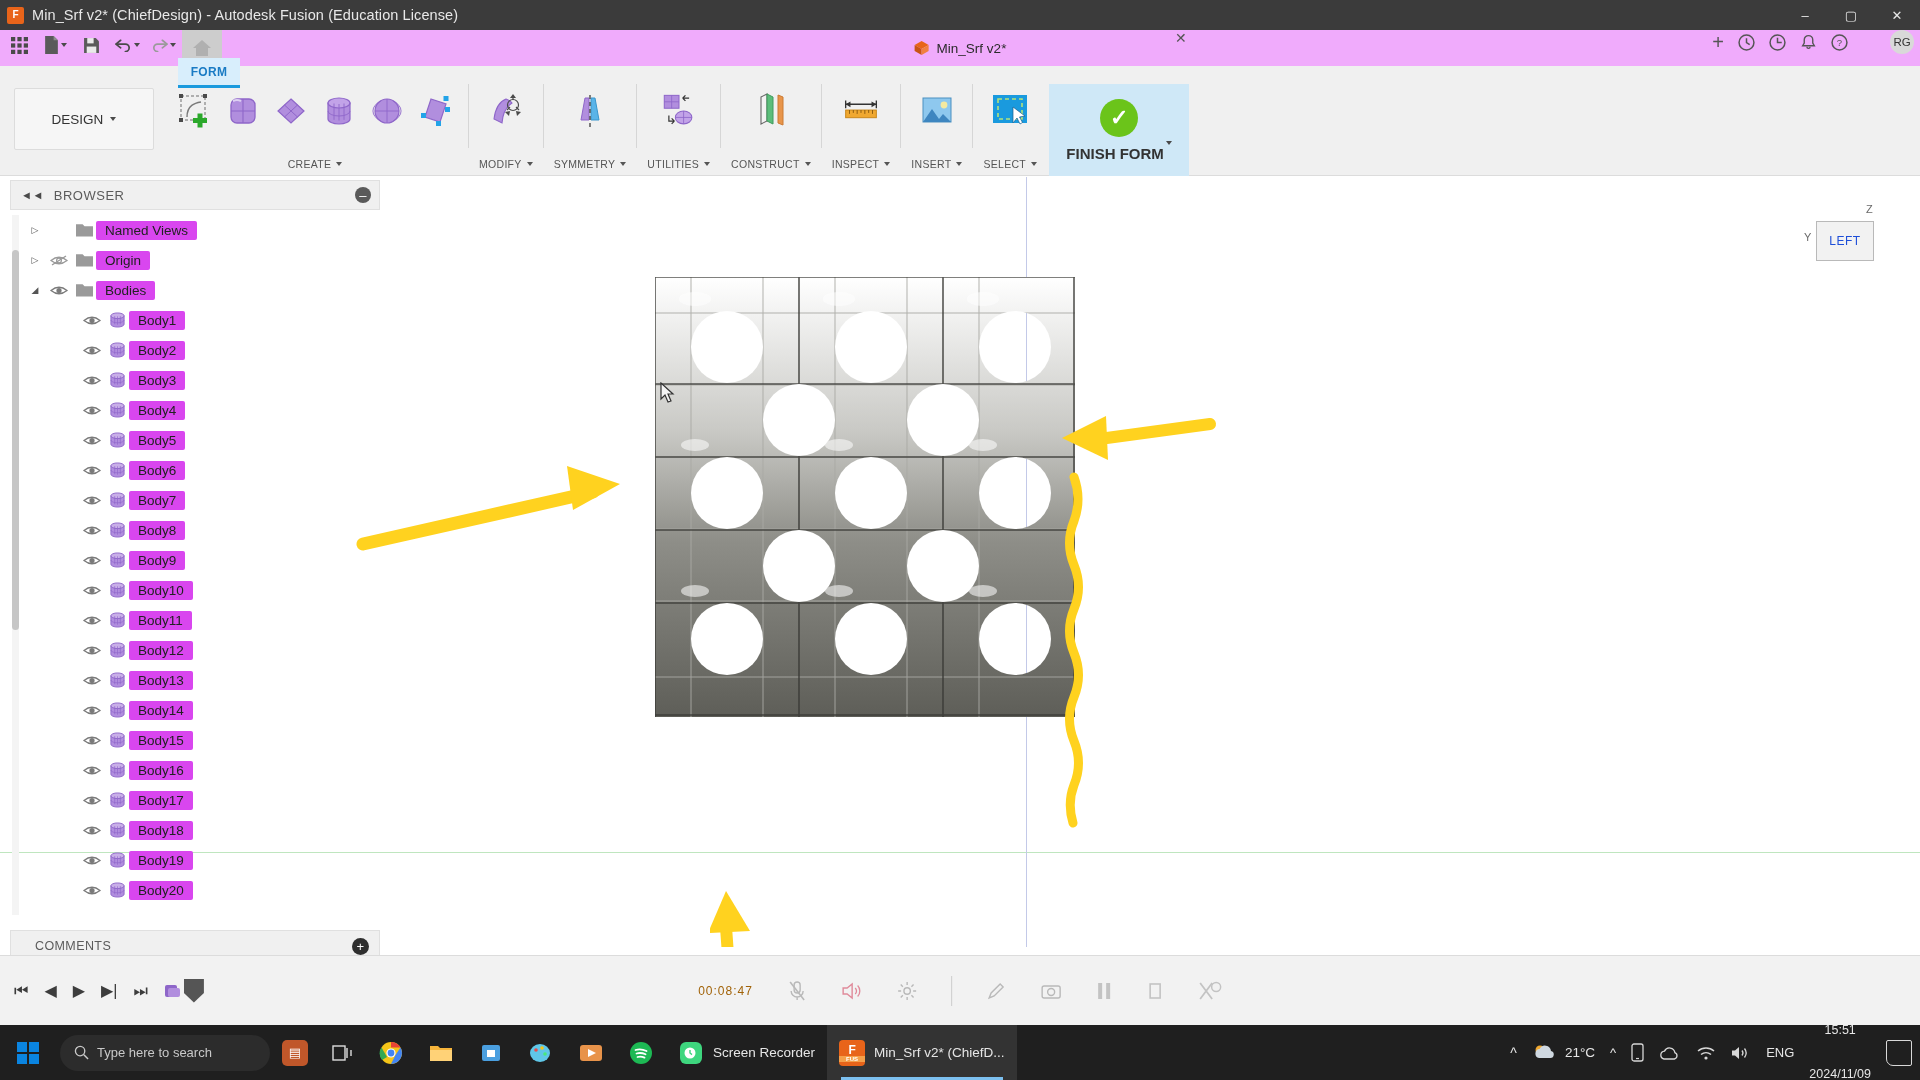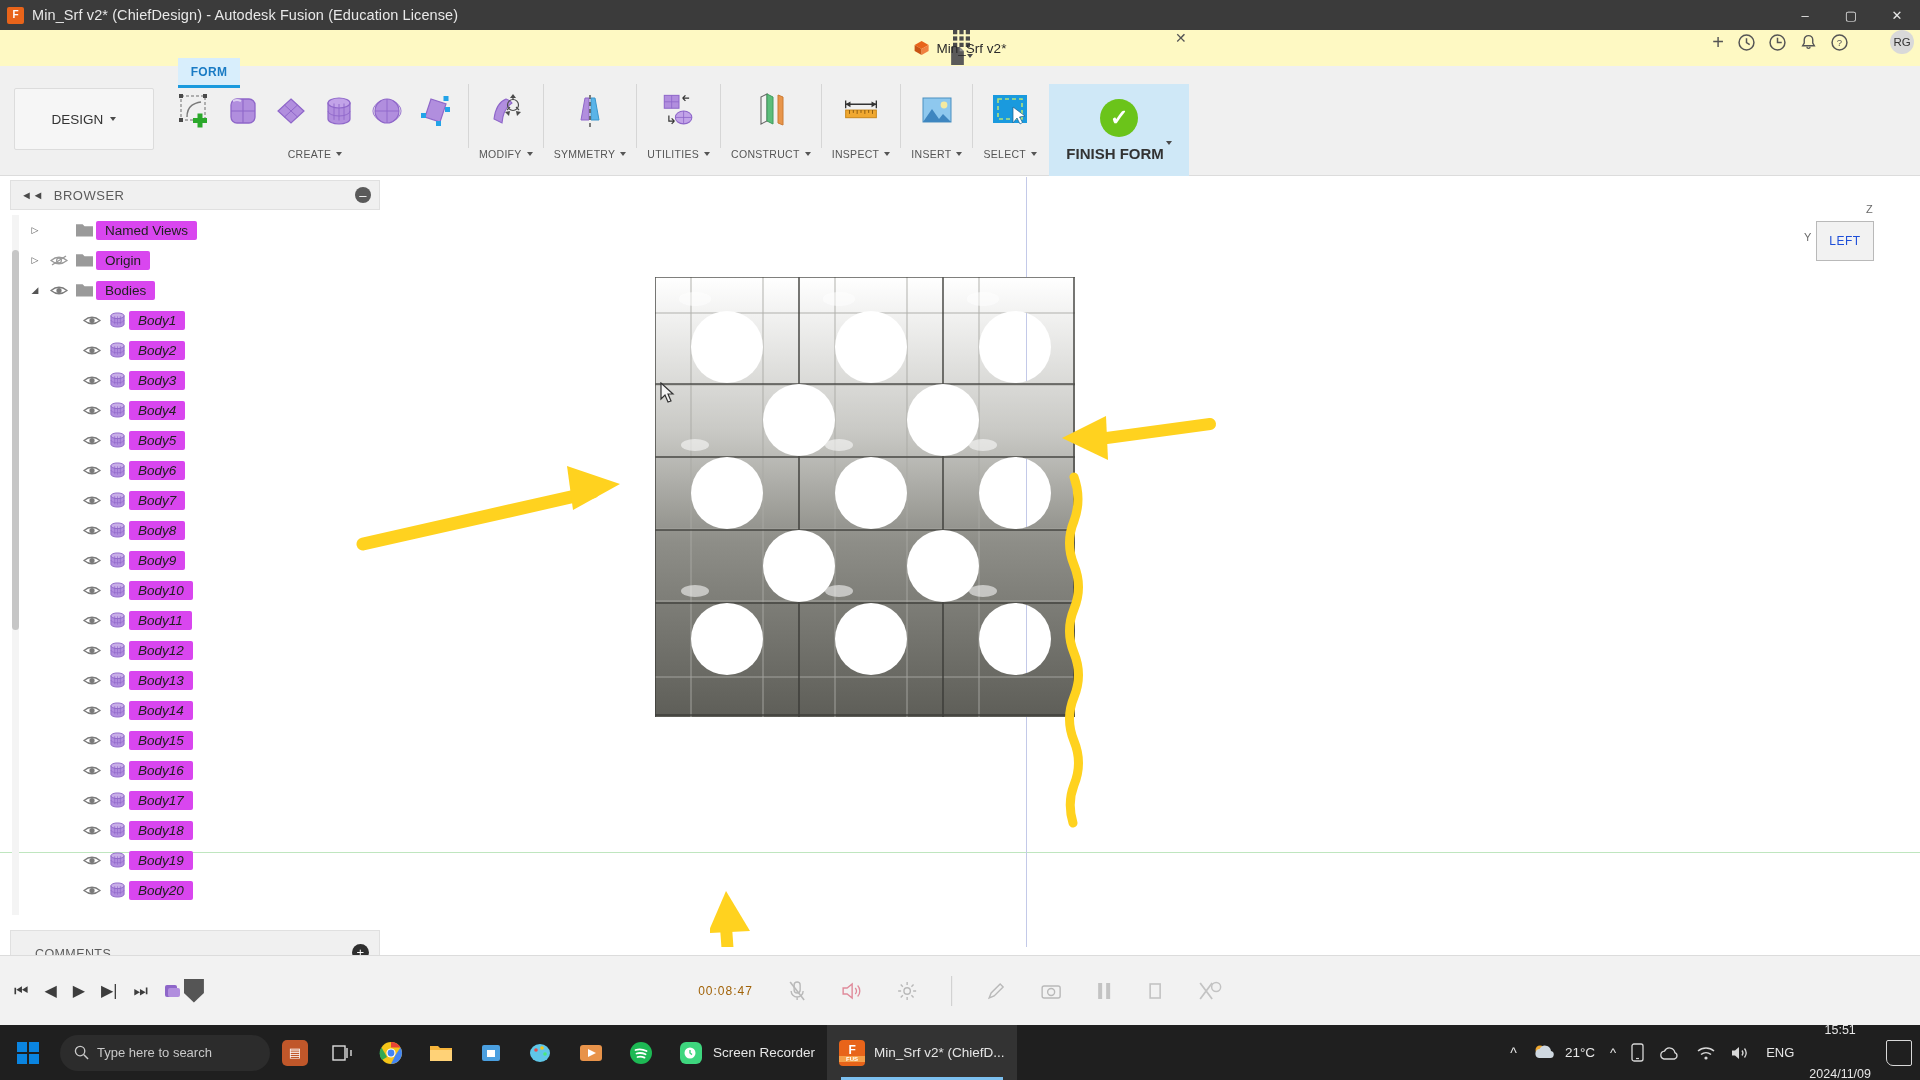--- a/index.html
+++ b/index.html
@@ -26,21 +26,21 @@
   }
   .titlebar .app-icon .f { font-size:10px; }
   .titlebar .title { font-size:14.5px; letter-spacing:.1px; }
   .win-btns { position:absolute; right:0; top:0; height:30px; display:flex; }
   .win-btn { width:46px; height:30px; display:flex; align-items:center; justify-content:center;
              color:#e8e8e8; font-size:13px; }
 
   
   .qbar {
     position:absolute; left:0; top:30px; width:1920px; height:36px;
-    background:#fef9c3; display:flex; align-items:center;flex-direction:column;
+    background:#f0abfc; display:flex; align-items:flex-start;
   }
   .qbtn { width:34px; height:30px; display:flex; align-items:center; justify-content:center;
           color:#4a4a4a; margin-left:2px; }
   .qbtn.home { background:#cdcdcd; width:40px; height:36px; }
   .caret { width:0;height:0;border-left:3.5px solid transparent;border-right:3.5px solid transparent;
            border-top:4px solid #4a4a4a; margin-left:2px; }
   .qbar .doctab {
     position:absolute; left:50%; transform:translateX(-50%);
     height:36px; display:flex; align-items:center; gap:7px;
     font-size:13.5px; color:#2b2b2b;
@@ -65,21 +65,21 @@
   .design-btn {
     position:absolute; left:14px; top:22px; width:140px; height:62px;
     border:1px solid #dcdcdc; background:#f6f6f6; border-radius:2px;
     display:flex; align-items:center; justify-content:center; gap:5px;
     font-size:13.5px; color:#333;
   }
   .groups { position:absolute; left:168px; top:18px; display:flex; height:92px; align-items:flex-start; }
   .group { display:flex; flex-direction:column; align-items:center; position:relative; padding:0 4px; }
   .group .icons { display:flex; align-items:flex-start; gap:2px; height:58px; }
   .group .glabel { font-size:10.5px; color:#555; letter-spacing:.3px; display:flex; align-items:center; gap:3px;
-                   margin-top:6px; white-space:nowrap; }
+                   margin-top:16px; white-space:nowrap; }
   .group .glabel .caret { border-top-color:#555; }
   .gsep { width:1px; background:#d6d6d6; height:64px; margin:0 6px; align-self:flex-start; }
   .ricon { width:46px; height:54px; display:flex; align-items:center; justify-content:center; }
   .finish {
     background:#cfe8f7; width:140px; height:92px; display:flex; flex-direction:column;
     align-items:center; justify-content:center; gap:8px; margin-left:8px;
   }
   .finish .glabel { color:#333; font-size:15px;font-weight:bold; }
   .chk { width:38px;height:38px;border-radius:50%;background:#6bc41a;display:flex;align-items:center;justify-content:center;
          color:#fff; font-size:22px; font-weight:bold; }
@@ -93,27 +93,27 @@
   }
   .browser .collapse-min { position:absolute; right:8px; width:16px;height:16px;border-radius:50%;
                            background:#5a5a5a; color:#fff; font-size:13px; line-height:13px;
                            display:flex;align-items:center;justify-content:center; }
   .tree { position:absolute; left:24px; top:215px; width:356px; height:700px; overflow:hidden; }
   .tnode { display:flex; align-items:center; height:30px; font-size:13.5px; color:#222; }
   .tnode .exp { width:22px; text-align:center; color:#555; font-size:9px; }
   .tnode .eye { width:26px; display:flex; align-items:center; justify-content:center; }
   .tnode .fld { width:24px; display:flex; align-items:center; justify-content:center; }
   .tnode .lbl { background:#d946ef; padding:2px 9px; border-radius:2px; }
-  .tnode.child { padding-left:55px;font-style:italic; }
+  .tnode.child { padding-left:55px; }
   .scrollbar-v { position:absolute; left:12px; top:215px; width:7px; height:700px; background:#f4f4f4; }
   .scrollbar-v .thumb { position:absolute; left:0; top:35px; width:7px; height:380px; background:#c6c6c6; border-radius:4px; }
 
   .comments {
     position:absolute; left:10px; top:930px; width:370px; height:32px;
-    background:#f0f0f0; border:1px solid #e0e0e0; display:flex; align-items:flex-end;
+    background:#f0f0f0; border:1px solid #e0e0e0; display:flex; align-items:center;
     padding-left:24px; font-size:12.5px; color:#5b5b5b; letter-spacing:.4px;
   }
   .comments .plus { position:absolute; right:10px; width:17px;height:17px;border-radius:50%;
                     background:#2f2f2f;color:#fff;font-size:13px;display:flex;align-items:center;justify-content:center; }
 
   
   .canvas { position:absolute; left:0; top:177px; width:1920px; height:770px; background:#ffffff; overflow:hidden; }
   .axis-h { position:absolute; left:0; top:675px; width:1920px; height:1px; background:#bfe6bf; }
   .axis-v { position:absolute; left:1026px; top:0; width:1px; height:770px; background:#c3c9e8; }
 

